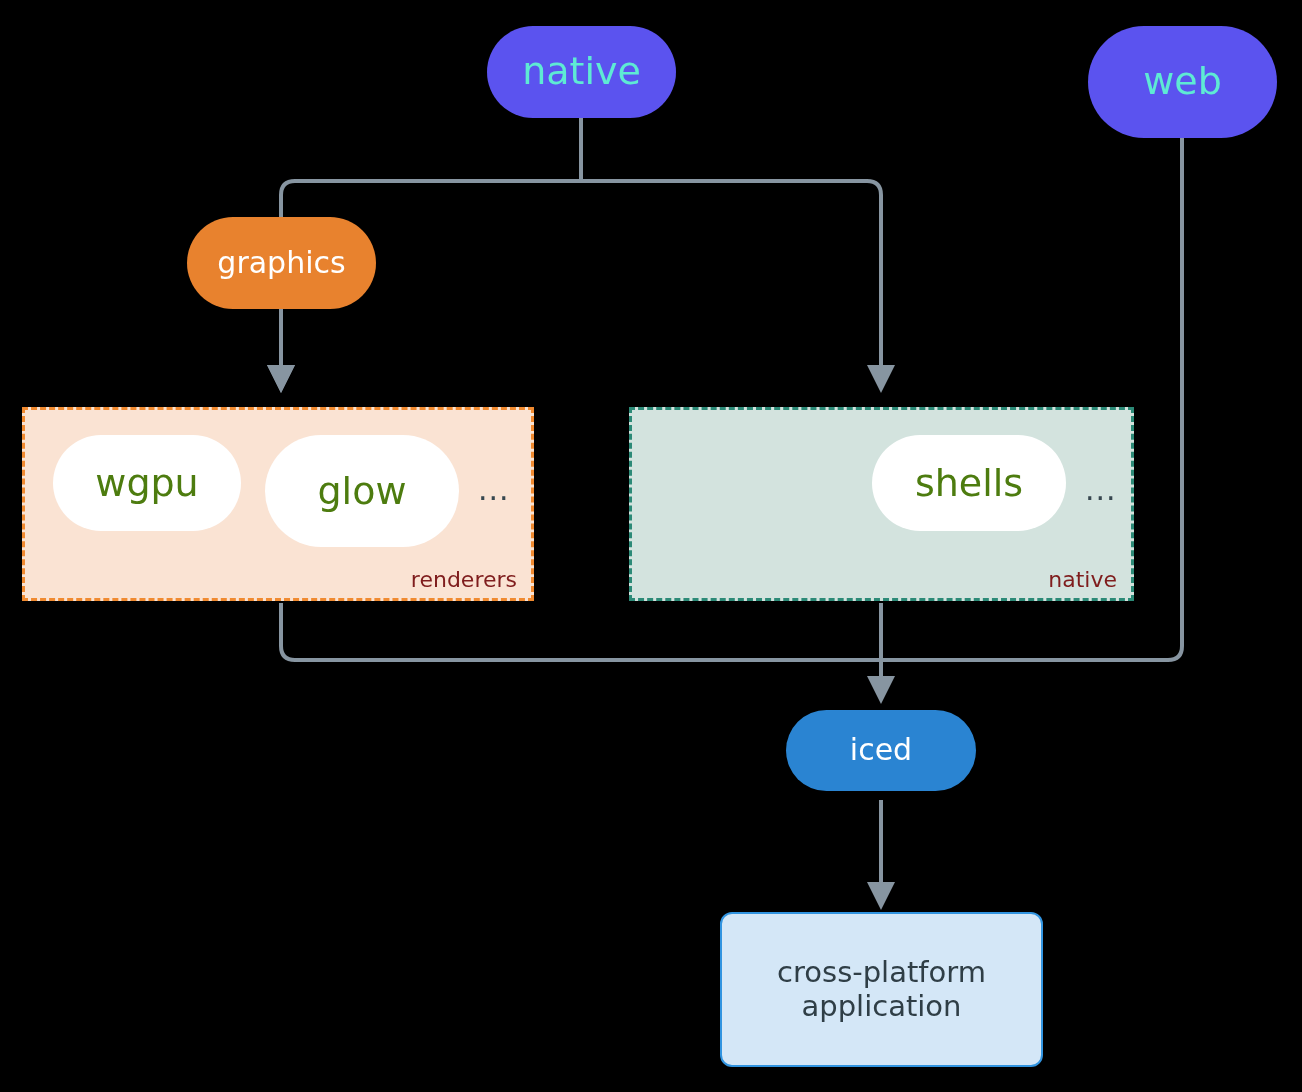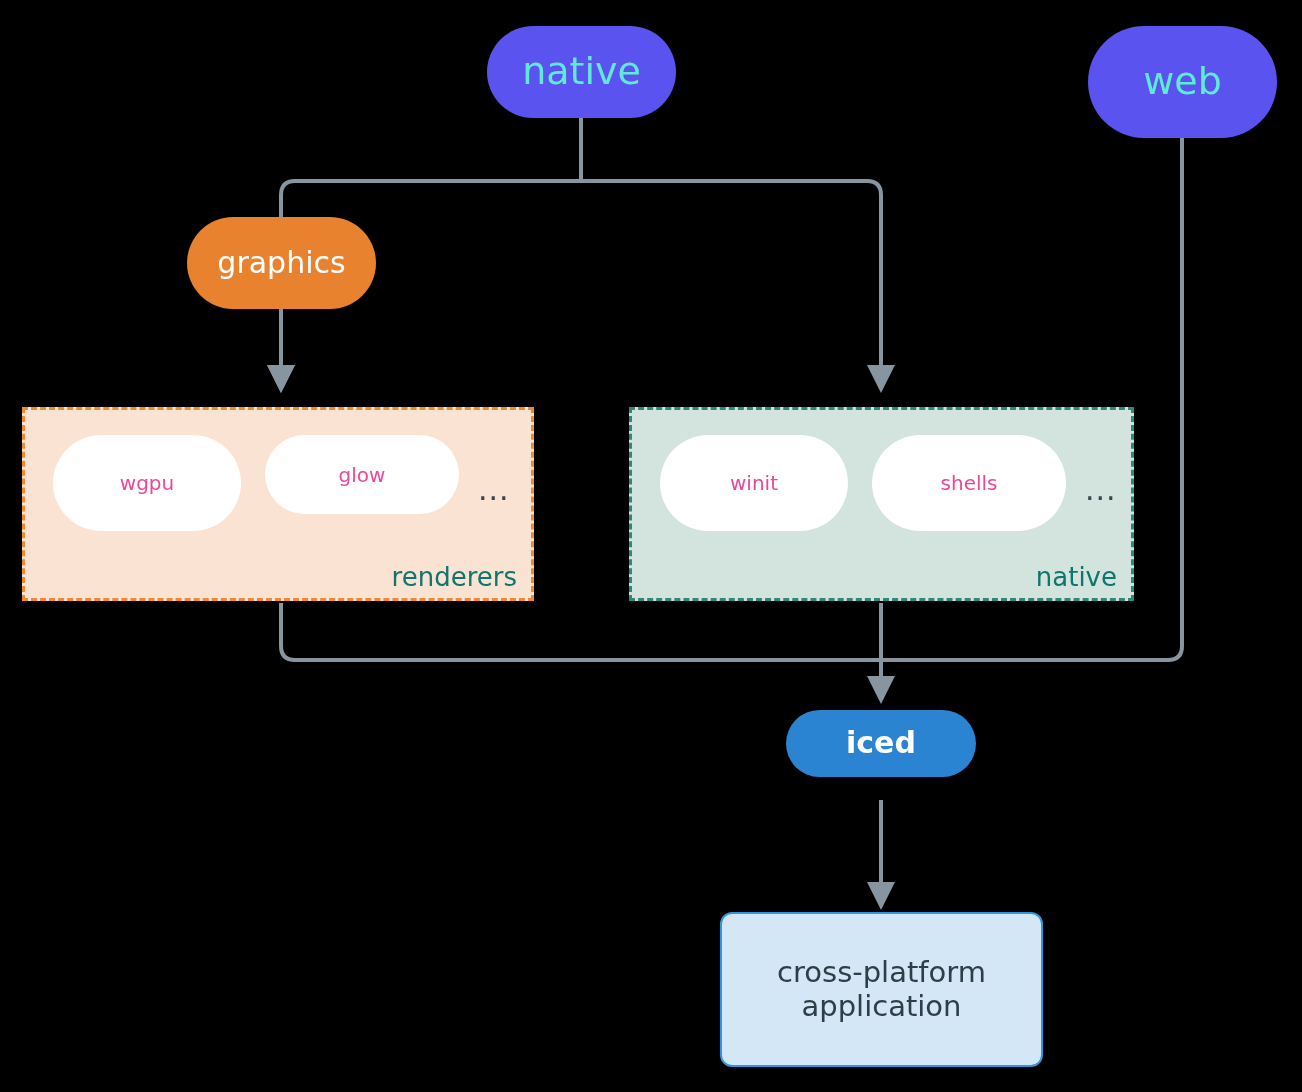--- a/index.html
+++ b/index.html
@@ -76,32 +76,32 @@
     border: 3px dashed #F08A30;
   }
   .group-shells {
     background: #D3E3DE;
     border: 3px dashed #2C8A77;
   }
   .group-label {
     position: absolute;
     right: 14px;
     bottom: 6px;
-    font-size: 26px;
-    color: #0f766e;
+    font-size: 22px;
+    color: #7f1d1d;
   }
   .leaf {
     position: absolute;
     display: flex;
     align-items: center;
     justify-content: center;
     background: #FFFFFF;
     border-radius: 999px;
-    color: #ec4899;
-    font-size: 20px;
+    color: #4d7c0f;
+    font-size: 38px;
     box-sizing: border-box;
   }
   .ellipsis {
     position: absolute;
     color: #37474F;
     font-size: 30px;
     letter-spacing: 1px;
   }
 </style>
 </head>
@@ -142,39 +142,36 @@
   </div>
 
   <div class="node pill node-graphics" style="left:187px; top:217px; width:189px; height:92px;">
     <span class="node-label">graphics</span>
   </div>
 
   <div class="group group-renderers" style="left:22px; top:407px; width:512px; height:194px;">
     <div class="leaf" style="left:28px; top:25px; width:188px; height:96px;">
       <span>wgpu</span>
     </div>
-    <div class="leaf" style="left:240px; top:25px; width:194px; height:79px;">
+    <div class="leaf" style="left:240px; top:25px; width:194px; height:112px;">
       <span>glow</span>
     </div>
     <span class="ellipsis" style="left:453px; top:62px;">...</span>
     <span class="group-label">renderers</span>
   </div>
 
   <div class="group group-shells" style="left:629px; top:407px; width:505px; height:194px;">
-    <div class="leaf" style="left:28px; top:25px; width:188px; height:96px;">
-      <span>winit</span>
-    </div>
     <div class="leaf" style="left:240px; top:25px; width:194px; height:96px;">
       <span>shells</span>
     </div>
     <span class="ellipsis" style="left:453px; top:62px;">...</span>
     <span class="group-label">native</span>
   </div>
 
-  <div class="node pill node-iced" style="left:786px; top:710px; width:190px; height:67px;font-weight:bold;">
+  <div class="node pill node-iced" style="left:786px; top:710px; width:190px; height:81px;">
     <span class="node-label">iced</span>
   </div>
 
   <div class="node node-app" style="left:720px; top:912px; width:323px; height:155px;">
     <span class="node-label">cross-platform</span>
     <span class="node-label">application</span>
   </div>
 
 </div>
 

